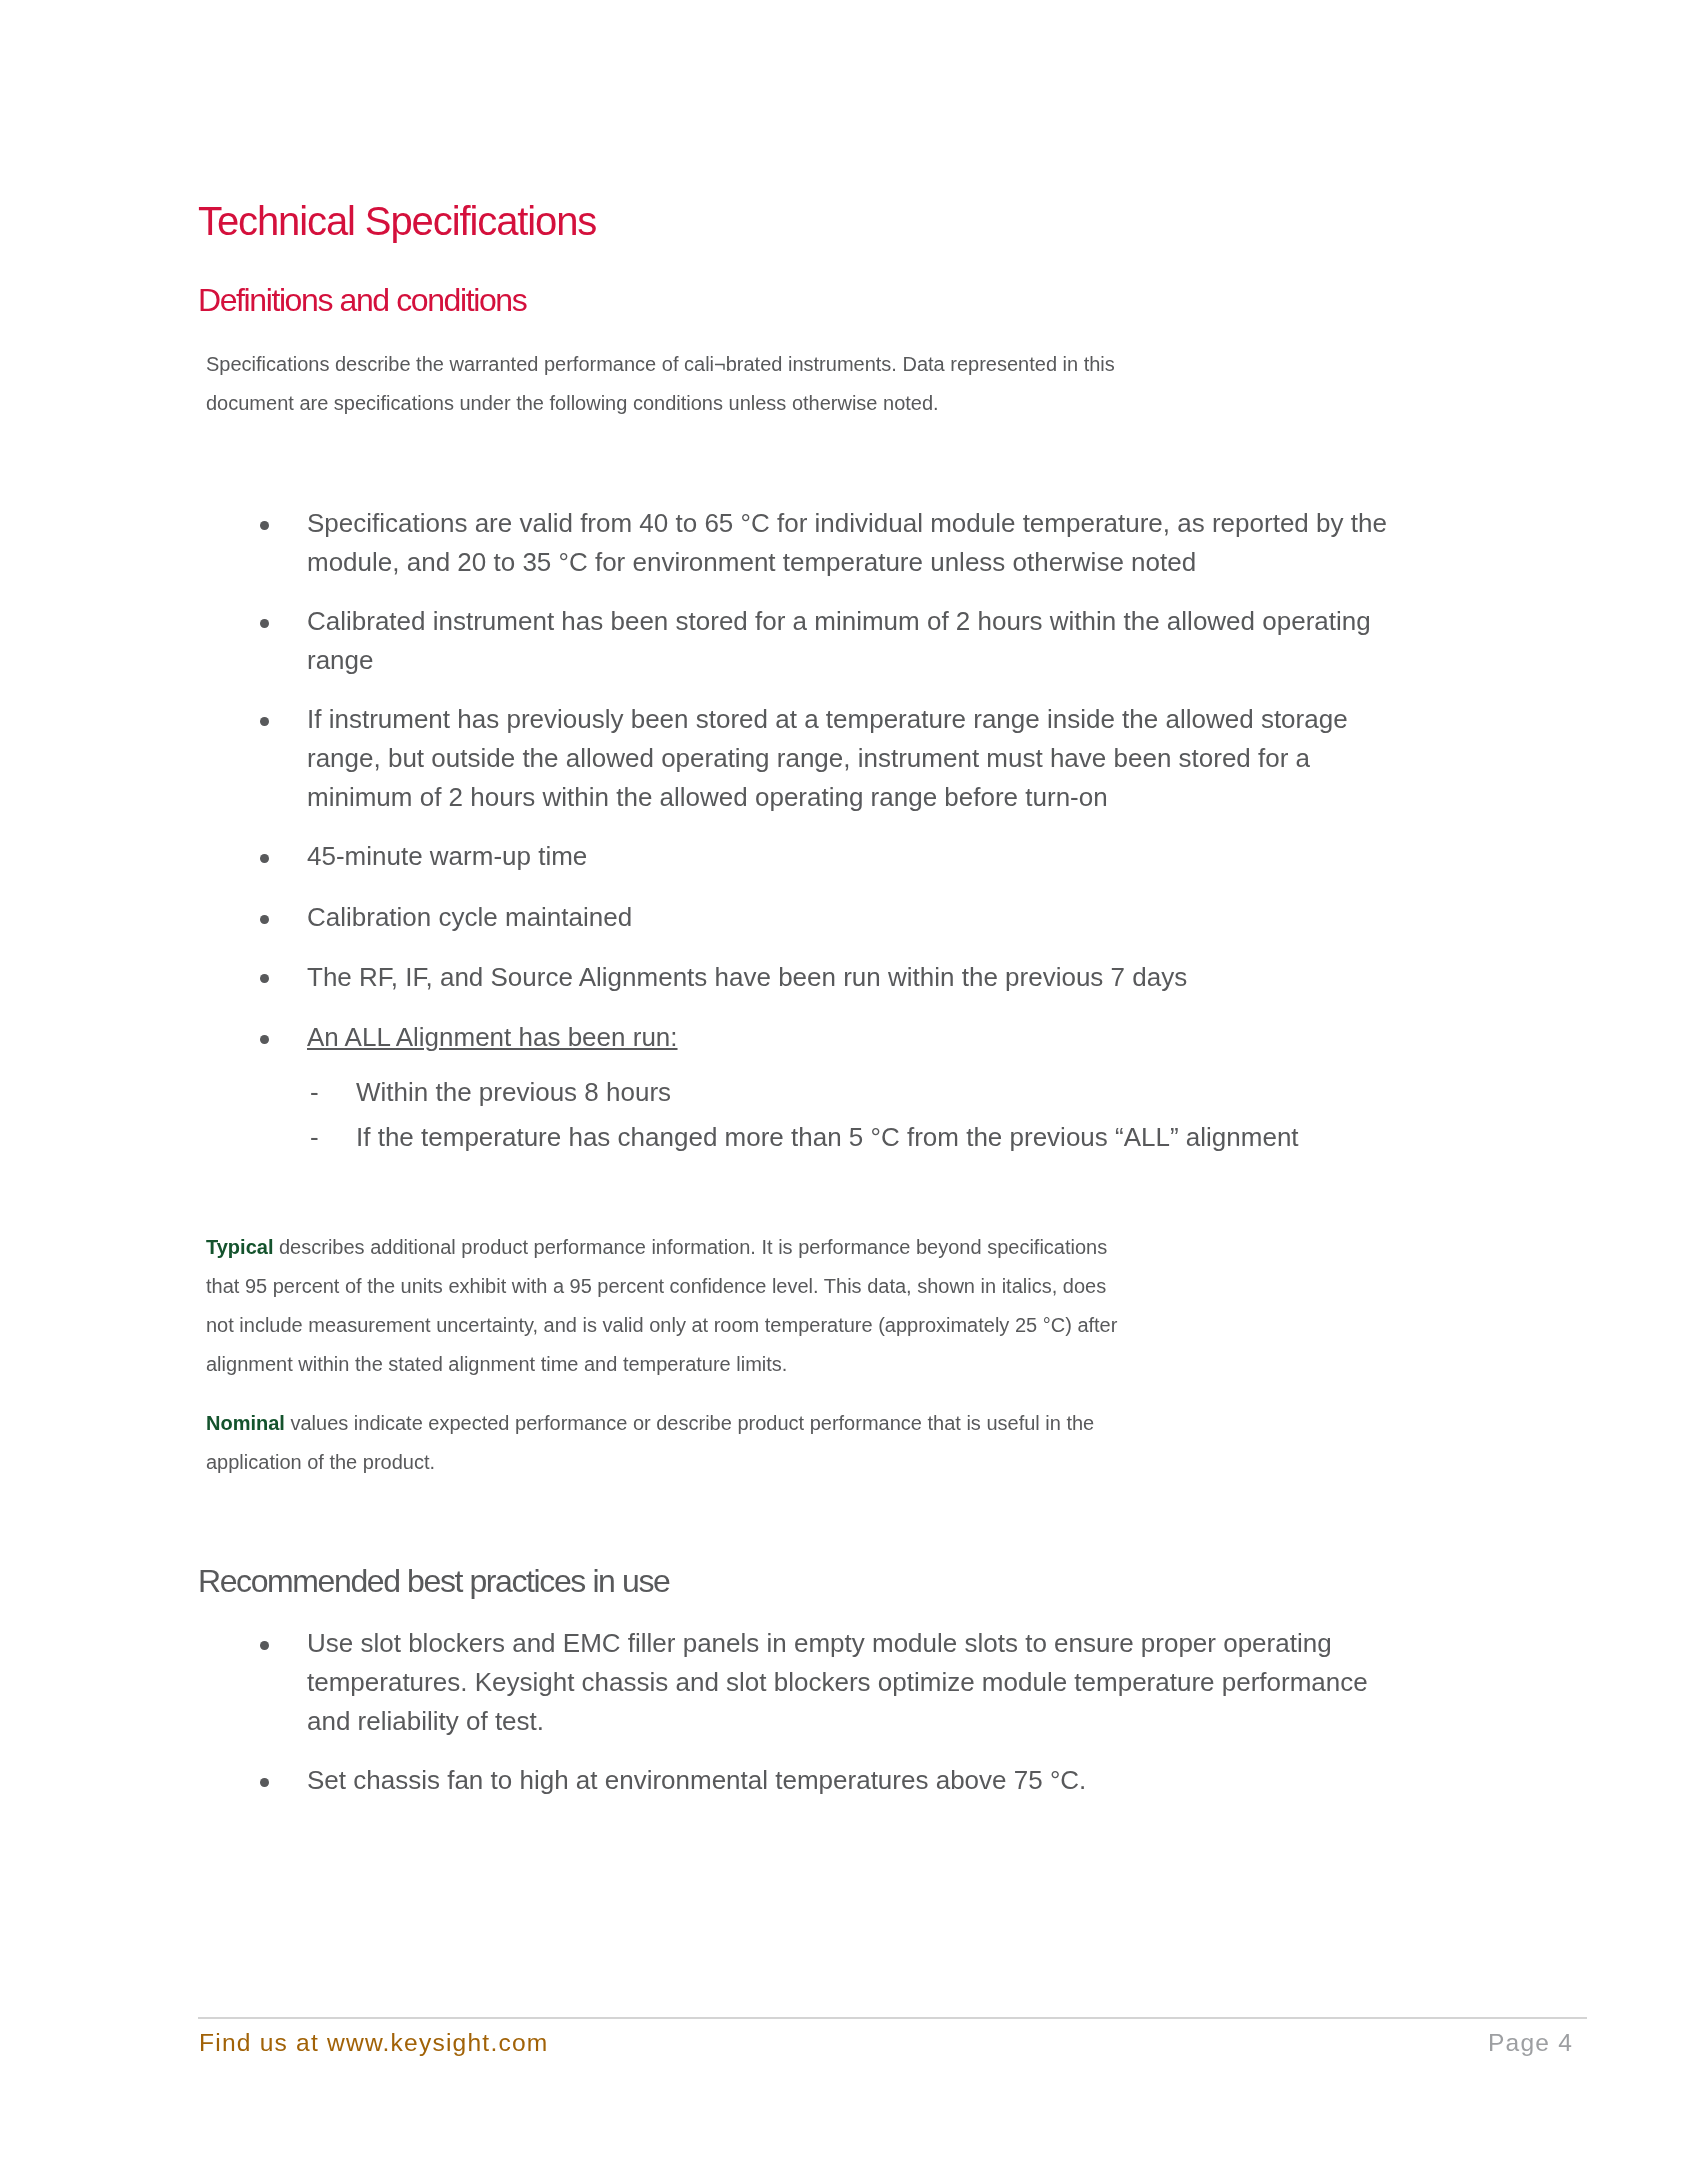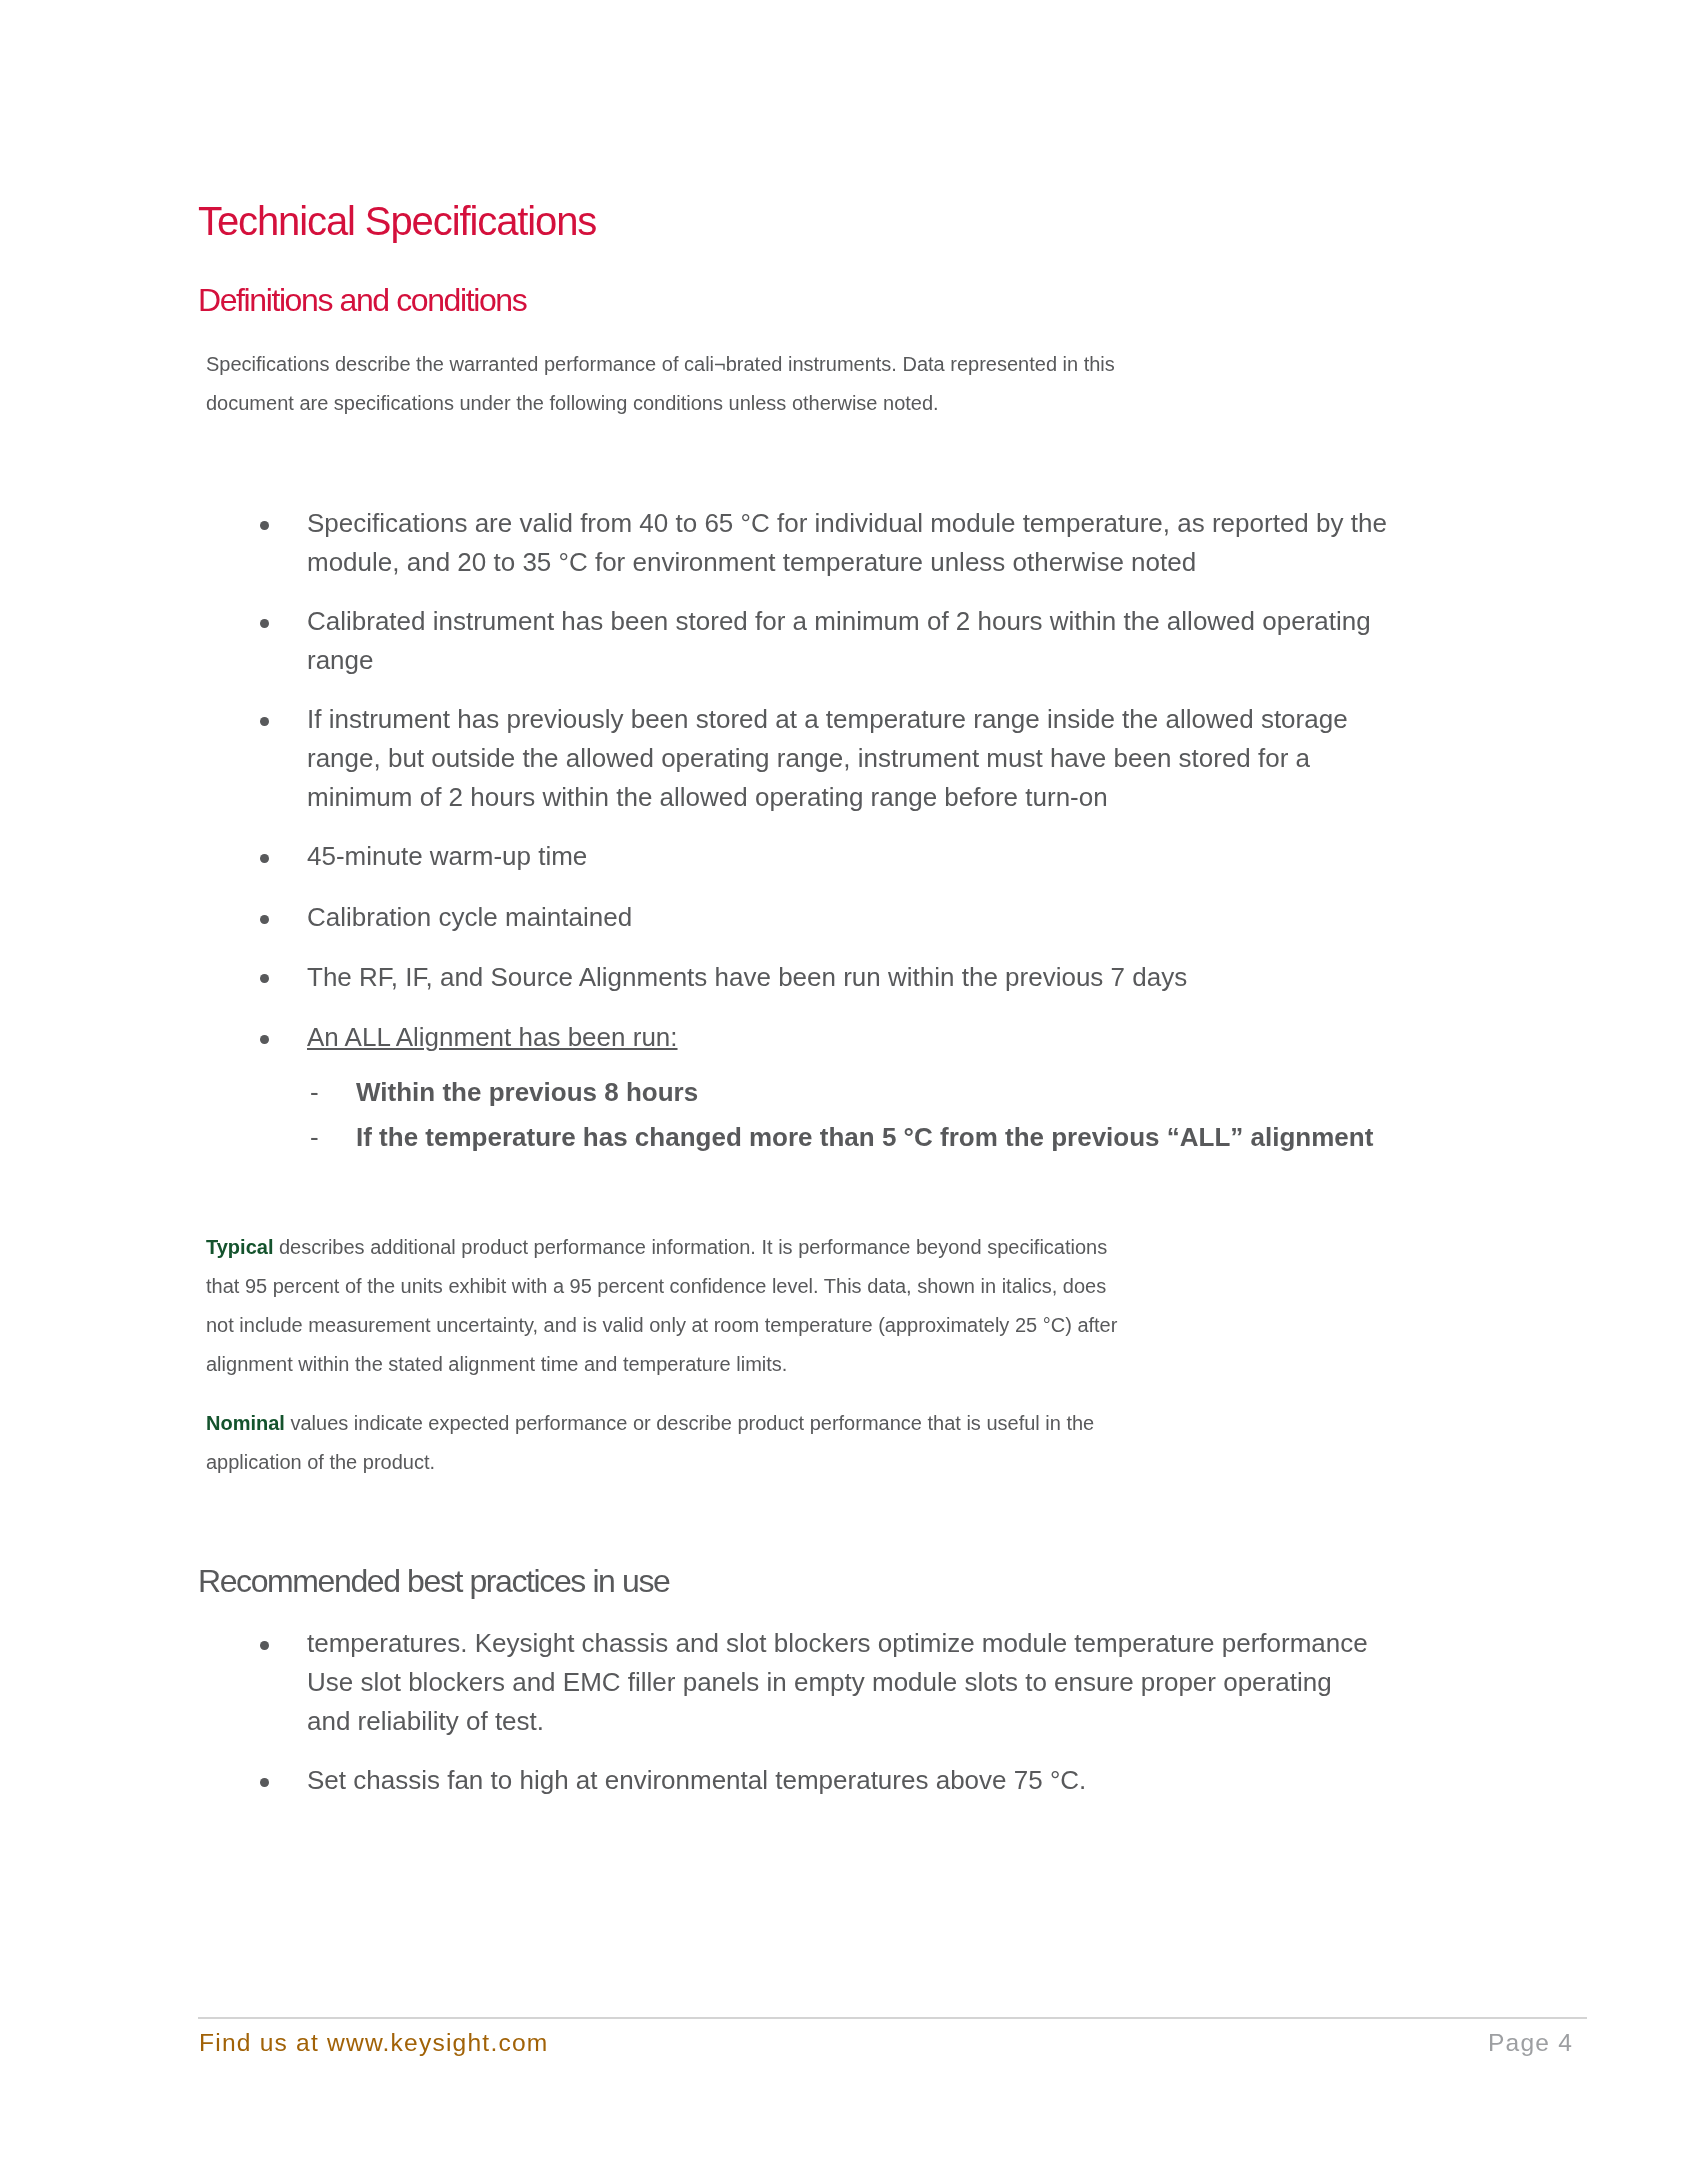--- a/index.html
+++ b/index.html
@@ -10,21 +10,21 @@
         letter-spacing: -1.1px; white-space: nowrap; }
   .h2 { left: 198px; font-size: 32px; line-height: 40px; letter-spacing: -1.4px; white-space: nowrap; }
   .h2.red { color: #d4103c; }
   .h2.gray { color: #58595b; }
   .para { left: 198px; width: 1282px; font-size: 20px; line-height: 39px; margin-left: 8px; }
   .line { display: block; white-space: nowrap; }
   .para b { font-weight: bold; color: #14532d; }
   .bullet { position: absolute; left: 260px; width: 8.8px; height: 8.8px; border-radius: 50%; background: #58595b; }
   .btext { left: 307px; font-size: 26px; line-height: 39px; }
   .dash { position: absolute; left: 310px; font-size: 26px; line-height: 39px; }
-  .stext { left: 356px; font-size: 26px; line-height: 39px; white-space: nowrap; font-weight: bold; }
+  .stext { left: 356px; font-size: 26px; line-height: 39px; white-space: nowrap; }
   .footer-rule { left: 198px; top: 2017px; width: 1389px; height: 1.8px; background: #d4d4d4; }
   .footer-left { left: 199px; top: 2025px; font-size: 24.6px; line-height: 35px; color: #a16207; letter-spacing: 1.2px; white-space: nowrap; }
   .footer-right { left: 1488px; top: 2025px; font-size: 24.6px; line-height: 35px; color: #9d9fa2; letter-spacing: 1.2px; white-space: nowrap; }
 </style>
 </head>
 <body>
 
 <div class="abs h1">Technical Specifications</div>
 
 <div class="abs h2 red" style="top:280px;">Definitions and conditions</div>
@@ -108,22 +108,22 @@
   <span class="line"><b>Nominal</b><span> values indicate expected performance or describe product performance that is useful in the</span></span>
   <span class="line">application of the product.</span>
 </div>
 
 <div class="abs h2 gray" style="top:1561px;">Recommended best practices in use</div>
 
 <div>
   <div>
     <span class="bullet" style="top:1641px;"></span>
     <div class="abs btext" style="top:1624px;">
+      <span class="line">Use slot blockers and EMC filler panels in empty module slots to ensure proper operating</span>
       <span class="line">temperatures. Keysight chassis and slot blockers optimize module temperature performance</span>
-      <span class="line">Use slot blockers and EMC filler panels in empty module slots to ensure proper operating</span>
       <span class="line">and reliability of test.</span>
     </div>
   </div>
   <div>
     <span class="bullet" style="top:1778px;"></span>
     <div class="abs btext" style="top:1761px;">
       <span class="line">Set chassis fan to high at environmental temperatures above 75 °C.</span>
     </div>
   </div>
 </div>

